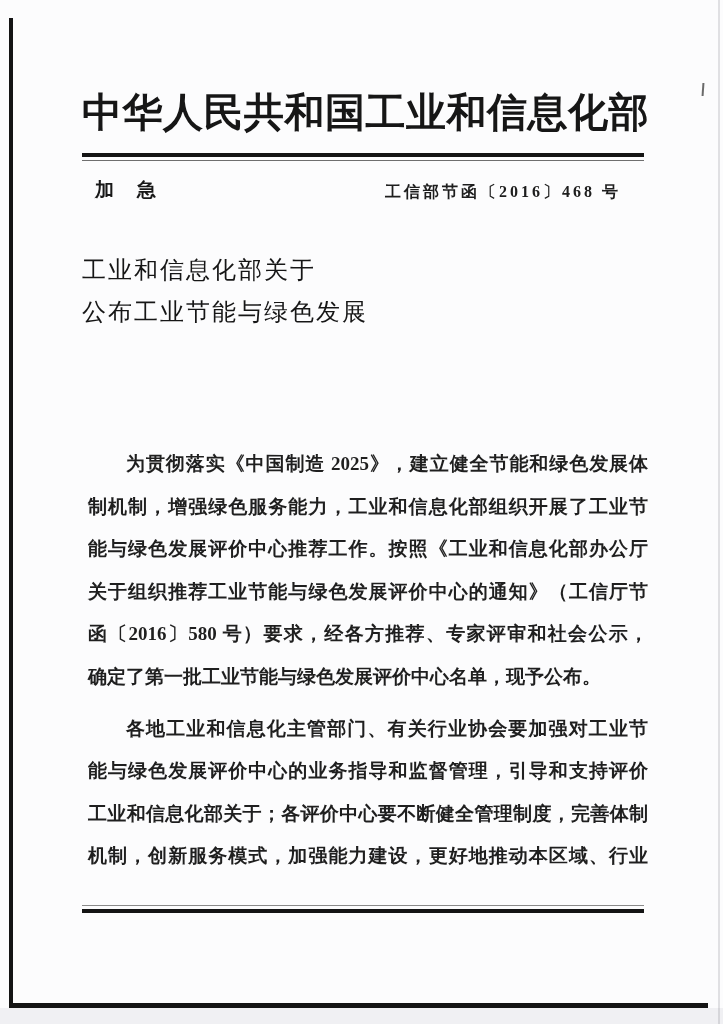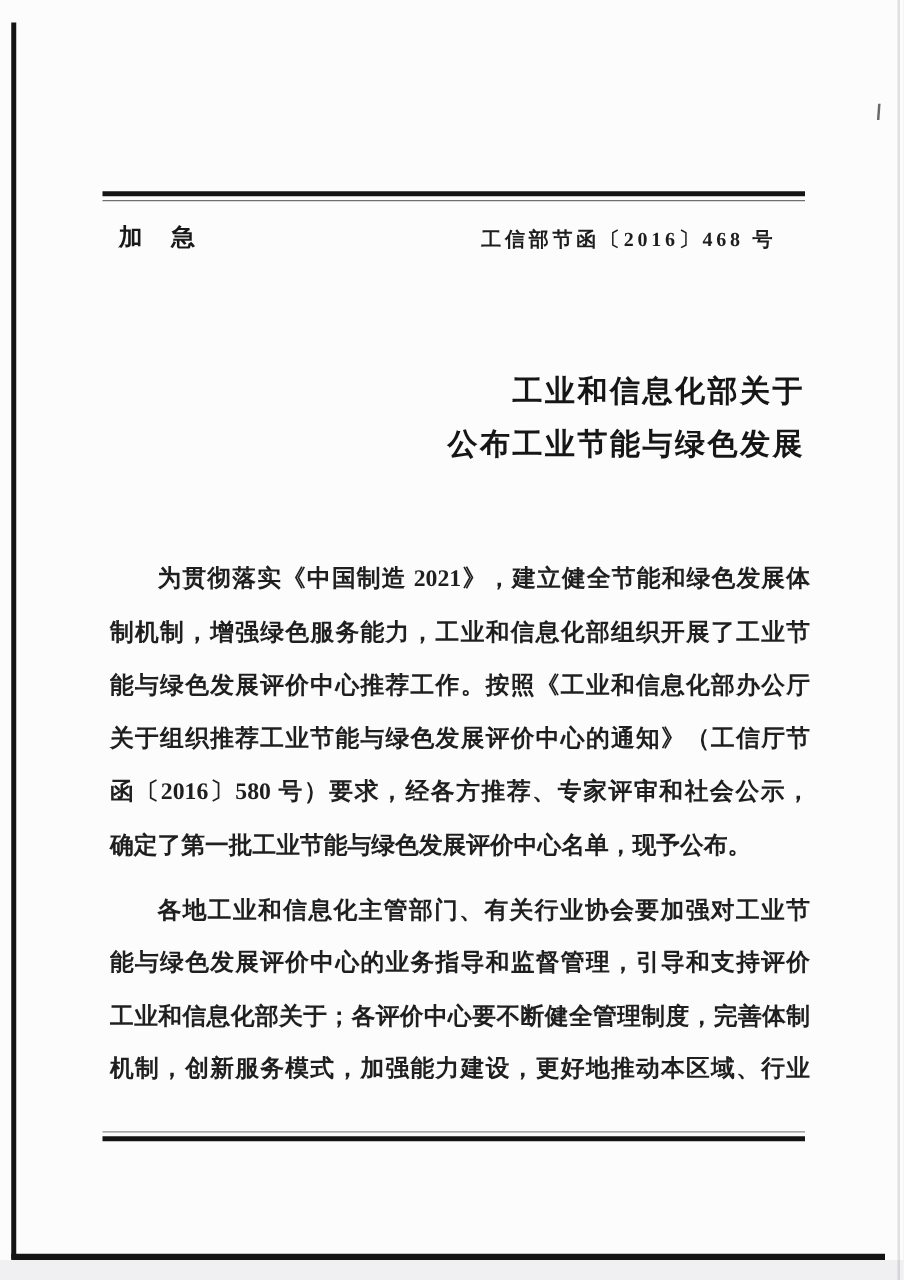--- a/index.html
+++ b/index.html
@@ -89,27 +89,26 @@
     font-size: 16px;
     font-weight: 600;
     letter-spacing: 3px;
     color: #1d1d1d;
   }
   
   .title-block {
     position: absolute;
     left: 82px; top: 249px;
     width: 562px;
-    text-align: right;
+    text-align: left;
     font-size: 24px;
-    font-weight: 700;
+    font-weight: 400;
     letter-spacing: 2px;
     line-height: 42px;
     color: #161616;
-    margin-top: 44px;
   }
   
   .body-block {
     position: absolute;
     left: 88px; top: 443px;
     width: 560px;
     font-size: 19px;
     font-weight: 600;
     line-height: 42.6px;
     color: #1f1f1f;
@@ -135,35 +134,36 @@
 <body>
 
 <div class="page">
 
   <div class="scan-left"></div>
   <div class="below-page"></div>
   <div class="scan-bottom"></div>
   <div class="scan-right"></div>
   <div class="scan-mark"></div>
 
+  <div class="letterhead">中华人民共和国工业和信息化部</div>
   <div class="header-rule"></div>
 
   <div class="meta-row">
     <span class="urgency">加　急</span>
     <span class="doc-number">工信部节函〔2016〕468 号</span>
   </div>
 
   <div class="title-block">
     <div>工业和信息化部关于</div>
     <div>公布工业节能与绿色发展</div>
   </div>
 
   <div class="body-block">
     <div class="para-1">
-      <div class="bline indent">为贯彻落实《中国制造 2021》，建立健全节能和绿色发展体</div>
+      <div class="bline indent">为贯彻落实《中国制造 2025》，建立健全节能和绿色发展体</div>
       <div class="bline">制机制，增强绿色服务能力，工业和信息化部组织开展了工业节</div>
       <div class="bline">能与绿色发展评价中心推荐工作。按照《工业和信息化部办公厅</div>
       <div class="bline">关于组织推荐工业节能与绿色发展评价中心的通知》（工信厅节</div>
       <div class="bline">函〔2016〕580 号）要求，经各方推荐、专家评审和社会公示，</div>
       <div class="bline end">确定了第一批工业节能与绿色发展评价中心名单，现予公布。</div>
     </div>
     <div class="para-2">
       <div class="bline indent">各地工业和信息化主管部门、有关行业协会要加强对工业节</div>
       <div class="bline">能与绿色发展评价中心的业务指导和监督管理，引导和支持评价</div>
       <div class="bline">工业和信息化部关于；各评价中心要不断健全管理制度，完善体制</div>

